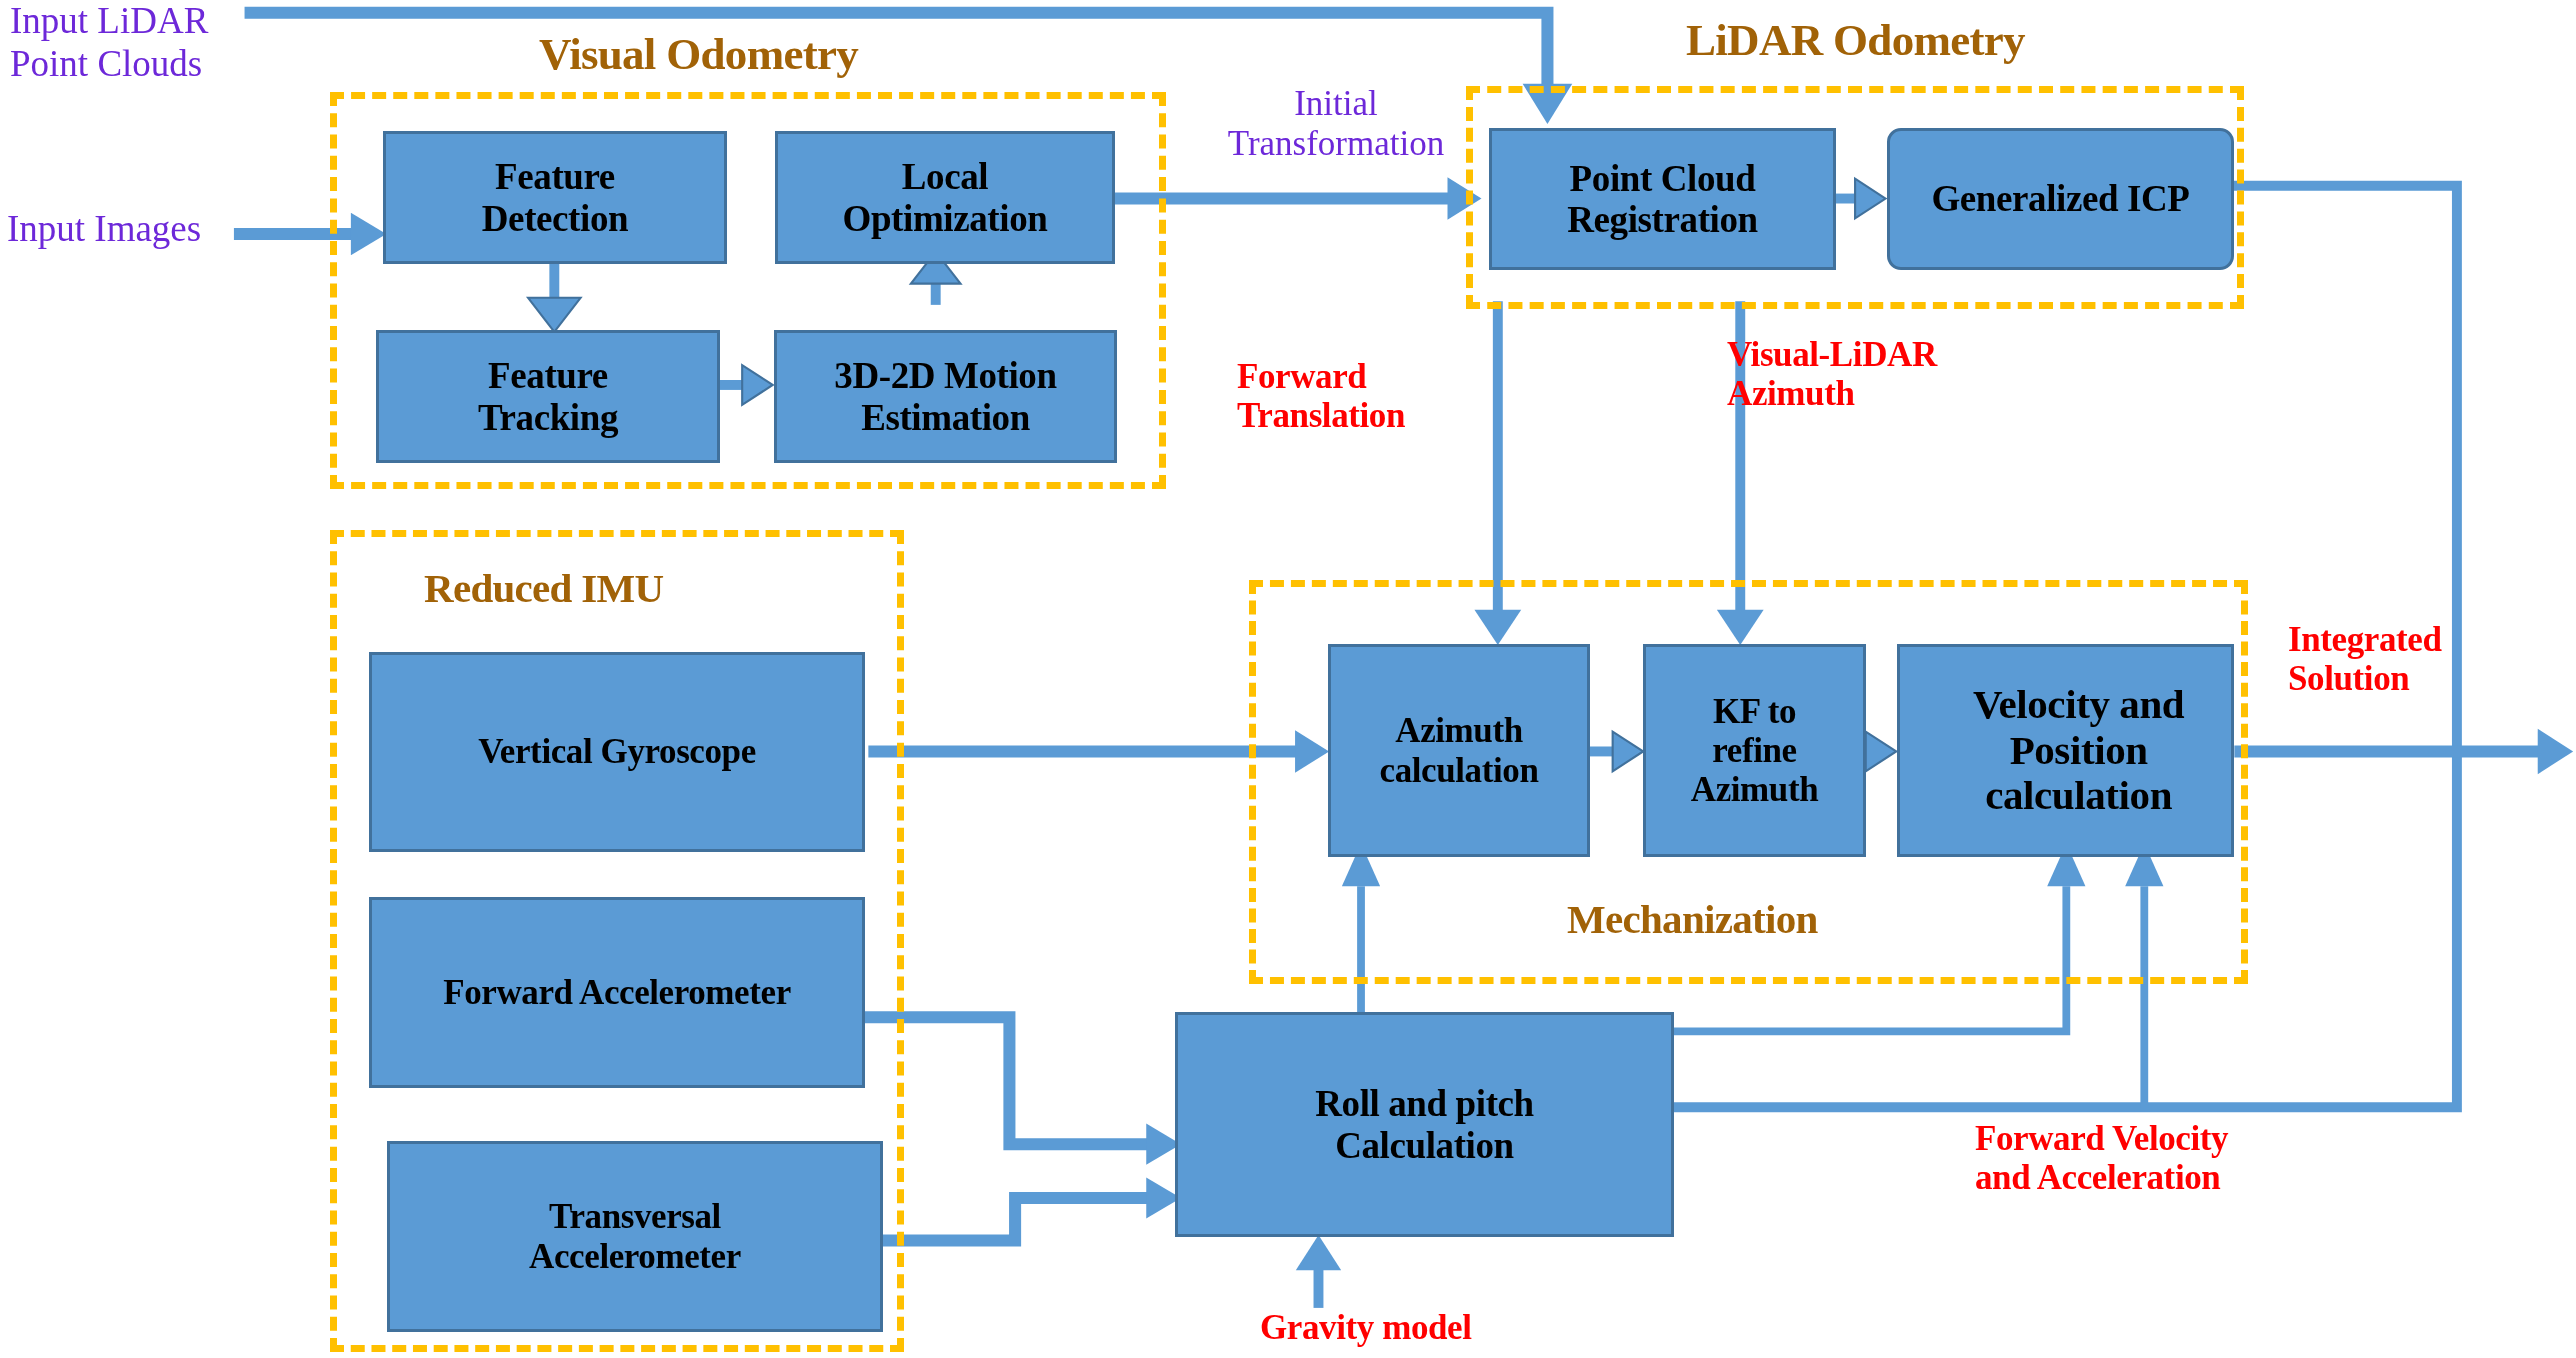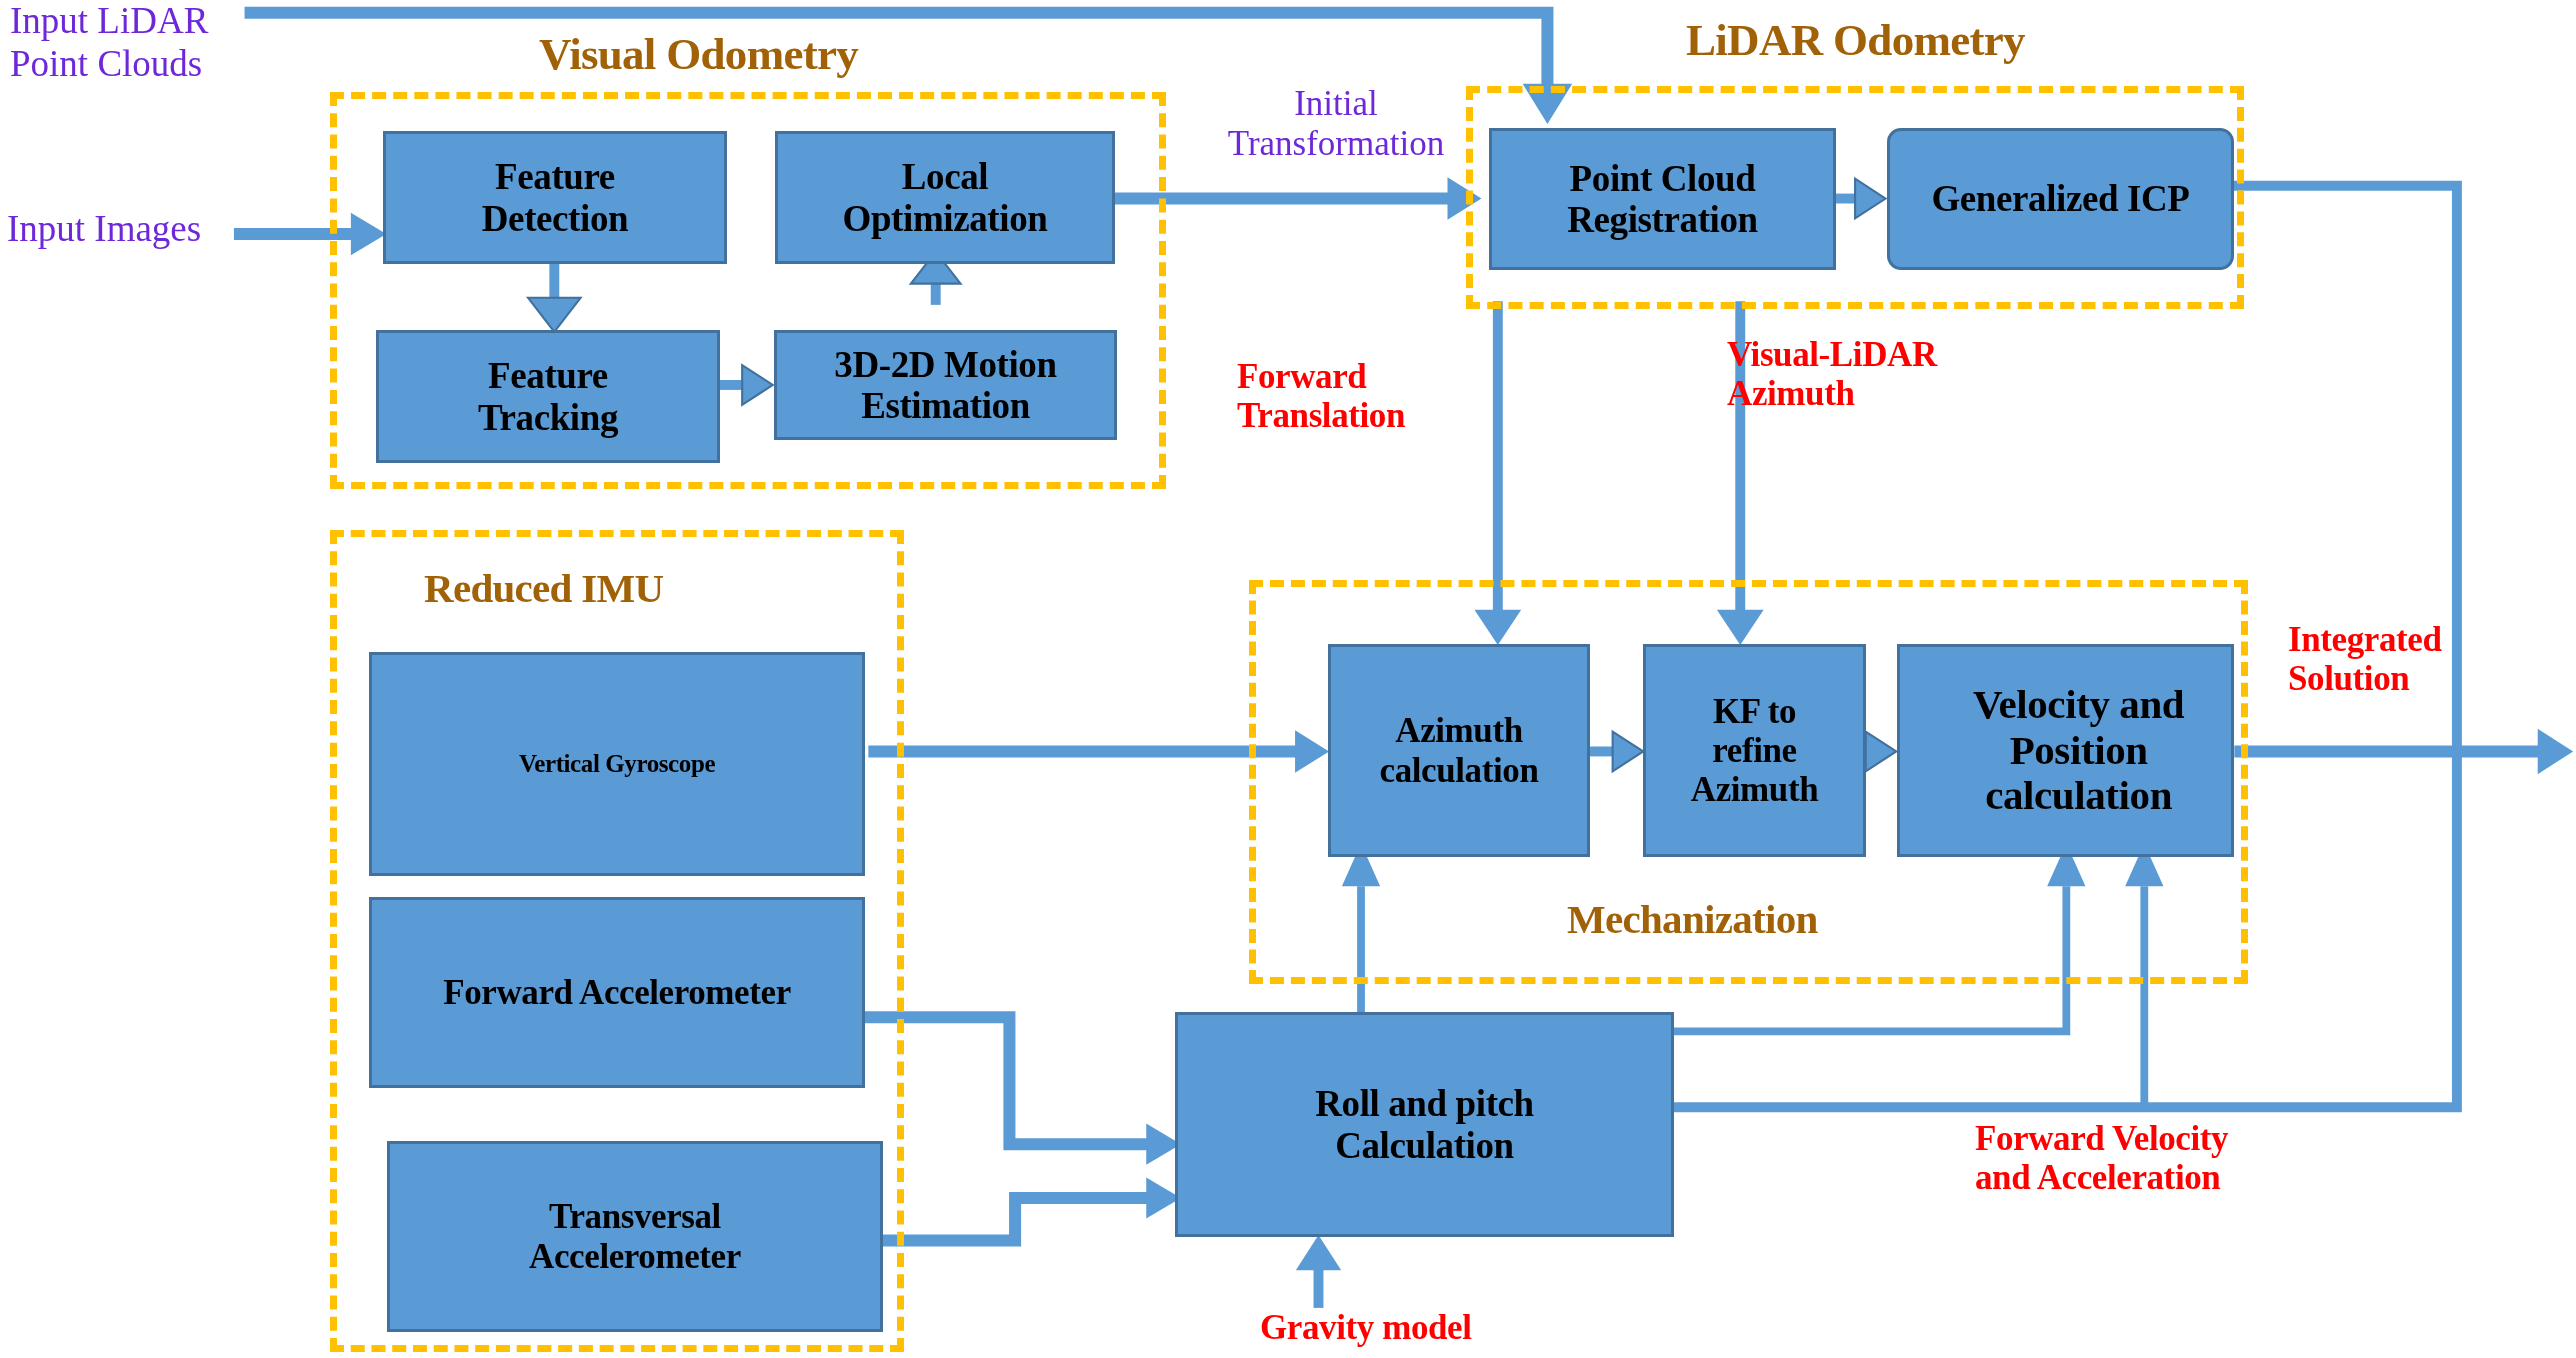--- a/index.html
+++ b/index.html
@@ -154,29 +154,29 @@
 
   <div class="pbox" style="left: 383px; top: 131px; width: 344px; height: 133px; font-size: 37px; white-space: pre-line;">Feature
 Detection</div>
 
   <div class="pbox" style="left: 775px; top: 131px; width: 340px; height: 133px; font-size: 37px; white-space: pre-line;">Local
 Optimization</div>
 
   <div class="pbox" style="left: 376px; top: 330px; width: 344px; height: 133px; font-size: 37px; white-space: pre-line;">Feature
 Tracking</div>
 
-  <div class="pbox" style="left: 774px; top: 330px; width: 343px; height: 110px; font-size: 37px; white-space: pre-line;">3D-2D Motion
+  <div class="pbox" style="left: 774px; top: 330px; width: 343px; height: 133px; font-size: 37px; white-space: pre-line;">3D-2D Motion
 Estimation</div>
 
   <div class="pbox" style="left: 1489px; top: 128px; width: 347px; height: 142px; font-size: 37px; white-space: pre-line;">Point Cloud
 Registration</div>
 
   <div class="pbox" style="left: 1887px; top: 128px; width: 347px; height: 142px; font-size: 37px; white-space: pre-line; border-radius: 14px;">Generalized ICP</div>
 
-  <div class="pbox" style="left: 369px; top: 652px; width: 496px; height: 224px; font-size: 25px; white-space: pre-line;">Vertical Gyroscope</div>
+  <div class="pbox" style="left: 369px; top: 652px; width: 496px; height: 200px; font-size: 35px; white-space: pre-line;">Vertical Gyroscope</div>
 
   <div class="pbox" style="left: 369px; top: 897px; width: 496px; height: 191px; font-size: 35px; white-space: pre-line;">Forward Accelerometer</div>
 
   <div class="pbox" style="left: 369px; top: 1141px; width: 496px; height: 191px; font-size: 35px; white-space: pre-line; margin-left: 18px;">Transversal
 Accelerometer</div>
 
   <div class="pbox" style="left: 1328px; top: 644px; width: 262px; height: 213px; font-size: 35px; white-space: pre-line;">Azimuth
 calculation</div>
 
   <div class="pbox" style="left: 1643px; top: 644px; width: 223px; height: 213px; font-size: 35px; white-space: pre-line;">KF to

